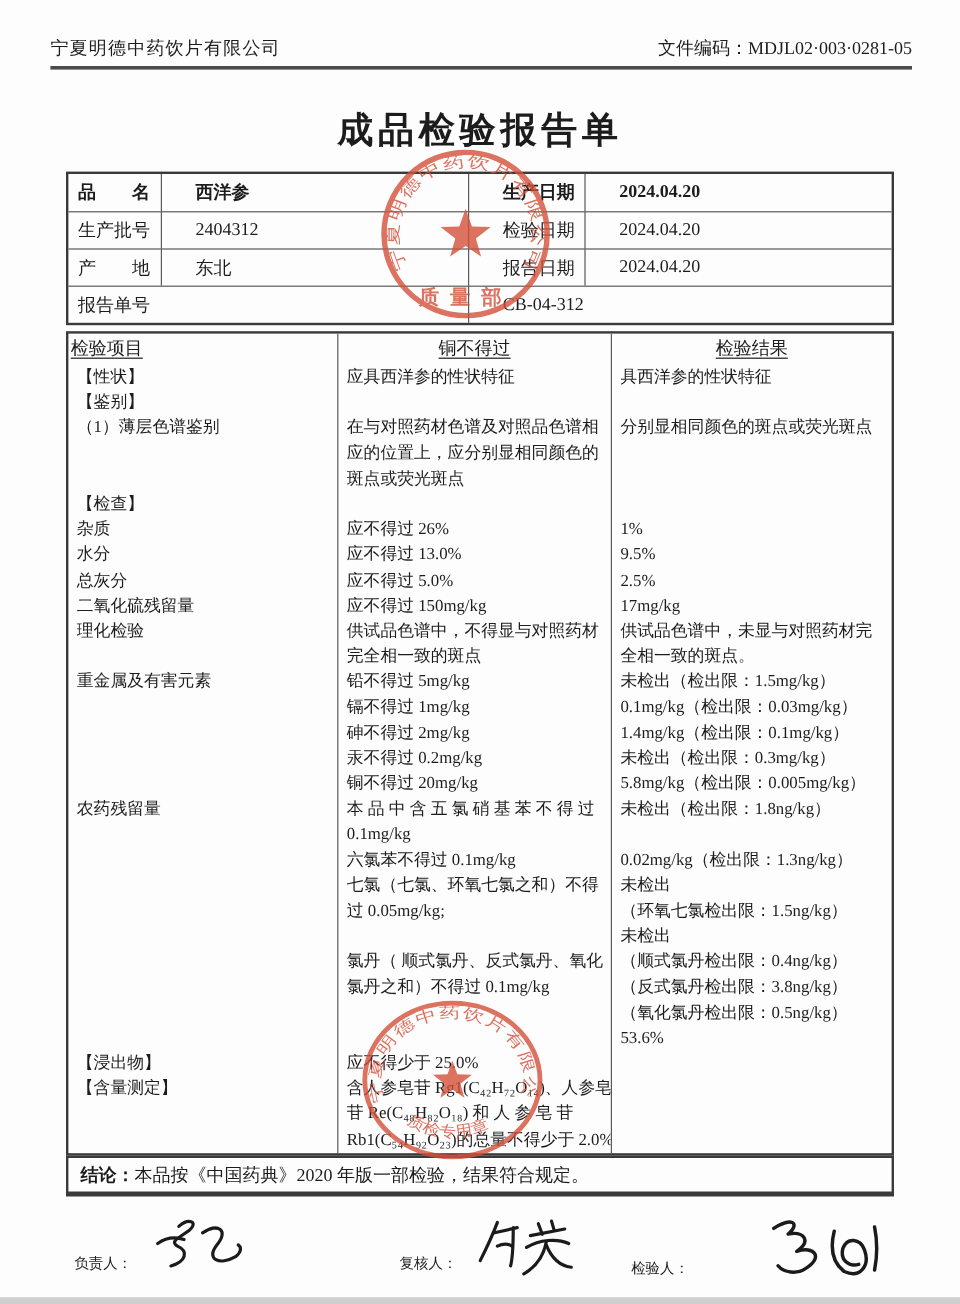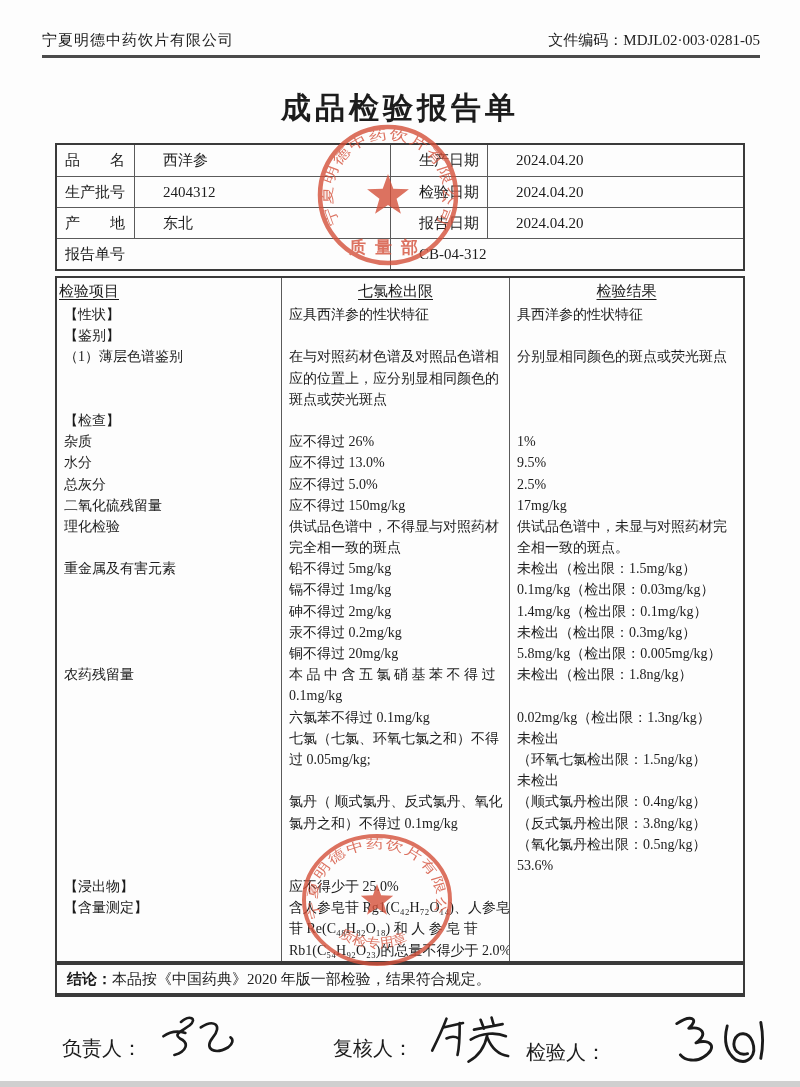--- a/index.html
+++ b/index.html
@@ -17,21 +17,21 @@
   
   .doc-title { position:absolute; top:88px; left:0; width:100%; text-align:center;
     font-size:30px; font-weight:bold; letter-spacing:4px;font-family:Liberation Serif, serif; }
 
   
   .info-table { position:absolute; left:55px; top:143px; width:690px;
     border:2px solid #3a3a3a; display:grid;
     grid-template-columns:77px 256px 97px 1fr; background:transparent; }
   .it-cell { height:31px; display:flex; align-items:center; padding:0 8px;
     font-size:15px; border-top:1px solid #5a5a5a; overflow:hidden; white-space:pre; }
-  .it-cell.top { border-top:none; }
+  .it-cell.top { border-top:none;font-weight:bold; }
   .it-cell.bl { border-left:1px solid #5a5a5a;padding-left:28px; }
   .it-span2 { grid-column:1/3; }
   .it-span34 { grid-column:3/5; }
 
   
   .rt { position:absolute; left:55px; top:276px; width:690px; height:687px;
     border:2px solid #3a3a3a; display:grid; grid-template-columns:225px 228px 1fr; }
   .rt-col { overflow:hidden; }
   .rt-col.b { border-right:1px solid #5a5a5a; }
   .rt-head { height:26px; line-height:26px; text-align:center; font-size:15px;
@@ -42,21 +42,21 @@
 
   
   .conclusion { position:absolute; left:55px; top:963px; width:690px; height:34px;
     border:2px solid #3a3a3a; border-bottom-width:4px; display:flex; align-items:center;
     padding:0 10px; font-size:15px; white-space:pre; }
   .conclusion .lbl { font-weight:bold; }
 
   
   .sig-row { position:absolute; left:0; top:1008px; width:100%; height:70px; }
   .sig-group { position:absolute; display:flex; align-items:flex-end; }
-  .sig-group .lbl { font-size:20px; padding-bottom:8px;text-align:right; }
+  .sig-group .lbl { font-size:12px; padding-bottom:8px;text-align:right; }
   .sig-group svg { margin-left:6px; margin-bottom:0; }
   .sig-stroke { fill:none; stroke:#1b1b1b; stroke-width:2.4; stroke-linecap:round; stroke-linejoin:round; }
   #sig1 { left:62px; } #sig2 { left:333px; } #sig3 { left:526px;gap:48px; }
 
   
   .stamps { position:absolute; left:0; top:0; width:800px; height:1087px;
     pointer-events:none; z-index:12; opacity:0.8; }
 
   .bottom-edge { position:absolute; left:0; bottom:0; width:100%; height:6px; background:#cfcfcf; }
 </style>
@@ -121,21 +121,21 @@
         <div class="rt-line"></div>
         <div class="rt-line"></div>
         <div class="rt-line"></div>
         <div class="rt-line"></div>
         <div class="rt-line">【浸出物】</div>
         <div class="rt-line">【含量测定】</div>
         <div class="rt-line"></div>
         <div class="rt-line"></div>
       </div>
     <div class="rt-col b">
-      <div class="rt-head">七氯检出限</div>
+      <div class="rt-head">铜不得过</div>
     <div class="rt-line">应具西洋参的性状特征</div>
         <div class="rt-line"></div>
         <div class="rt-line">在与对照药材色谱及对照品色谱相</div>
         <div class="rt-line">应的位置上，应分别显相同颜色的</div>
         <div class="rt-line">斑点或荧光斑点</div>
         <div class="rt-line"></div>
         <div class="rt-line">应不得过 26%</div>
         <div class="rt-line">应不得过 13.0%</div>
         <div class="rt-line">应不得过 5.0%</div>
         <div class="rt-line">应不得过 150mg/kg</div>

